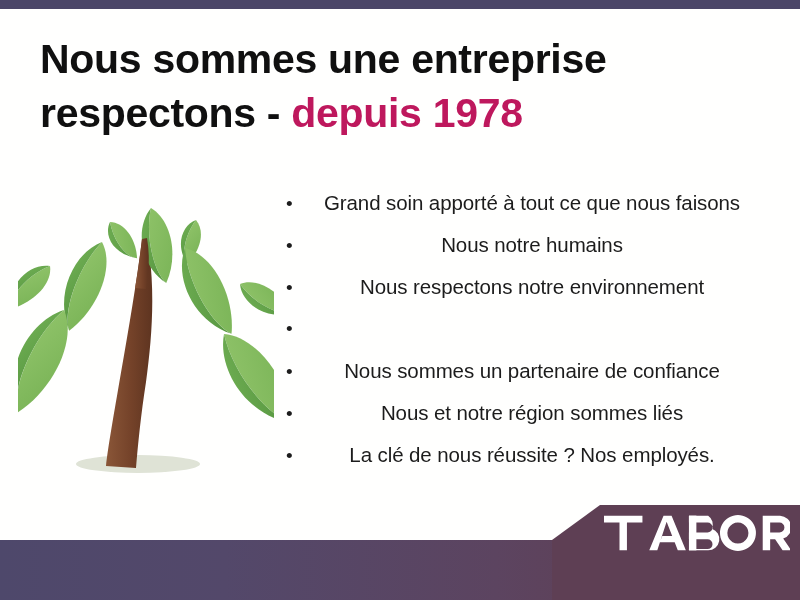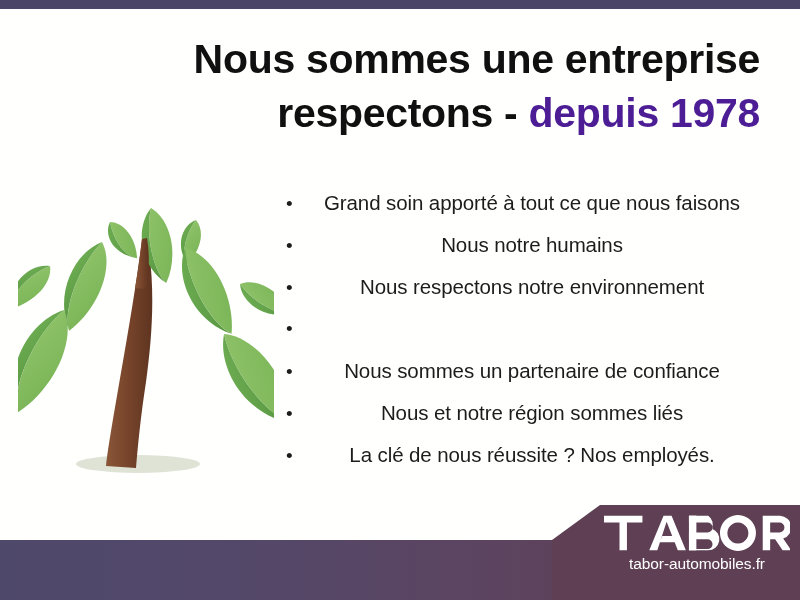--- a/index.html
+++ b/index.html
@@ -31,34 +31,34 @@
     height: 9px;
     background: #4b4668;
   }
 
   
   .heading {
     position: absolute;
     left: 40px;
     top: 32px;
     width: 720px;
-    text-align: right;
+    text-align: left;
     font-size: 41px;
     font-weight: bold;
     line-height: 1.32;
     letter-spacing: -0.3px;
     color: #101010;
     font-family: "Liberation Sans", sans-serif;
   }
   .heading .line {
     display: block;
     white-space: nowrap;
   }
   .heading .accent {
-    color: #4c1d95;
+    color: #be185d;
   }
 
   
   .bullets {
     position: absolute;
     left: 286px;
     top: 193px;
     width: 470px;
   }
   .bullet-row {
@@ -267,16 +267,15 @@
         <path d="M86 60 h-13 L96 4 h13 l23 56 h-13 l-5 -13 h-24 l4 -10 h16 l-9 -23 z"></path>
 
         <path d="M168 4 h-31 v11 h30 a8 8 0 0 1 0 16 h-30 v11 h30 a8 8 0 0 1 0 16 h-30 v2 h31 a18 18 0 0 0 6 -35 a17 17 0 0 0 -6 -21 z"></path>
         <path d="M137 4 h12 v56 h-12 z"></path>
 
         <path d="M216 3 a29 29 0 1 0 0.1 0 z m0 12 a17 17 0 1 1 -0.1 0 z"></path>
 
         <path d="M256 4 h28 a19 19 0 0 1 5 37 l13 19 h-14 l-12 -18 h-8 v18 h-12 z m12 11 v16 h15 a8 8 0 0 0 0 -16 z"></path>
       </g>
     </svg>
-    <span class="logo-url">tabor-automobiles.fr</span>
   </div>
 
 </div>
 
 </body></html>

